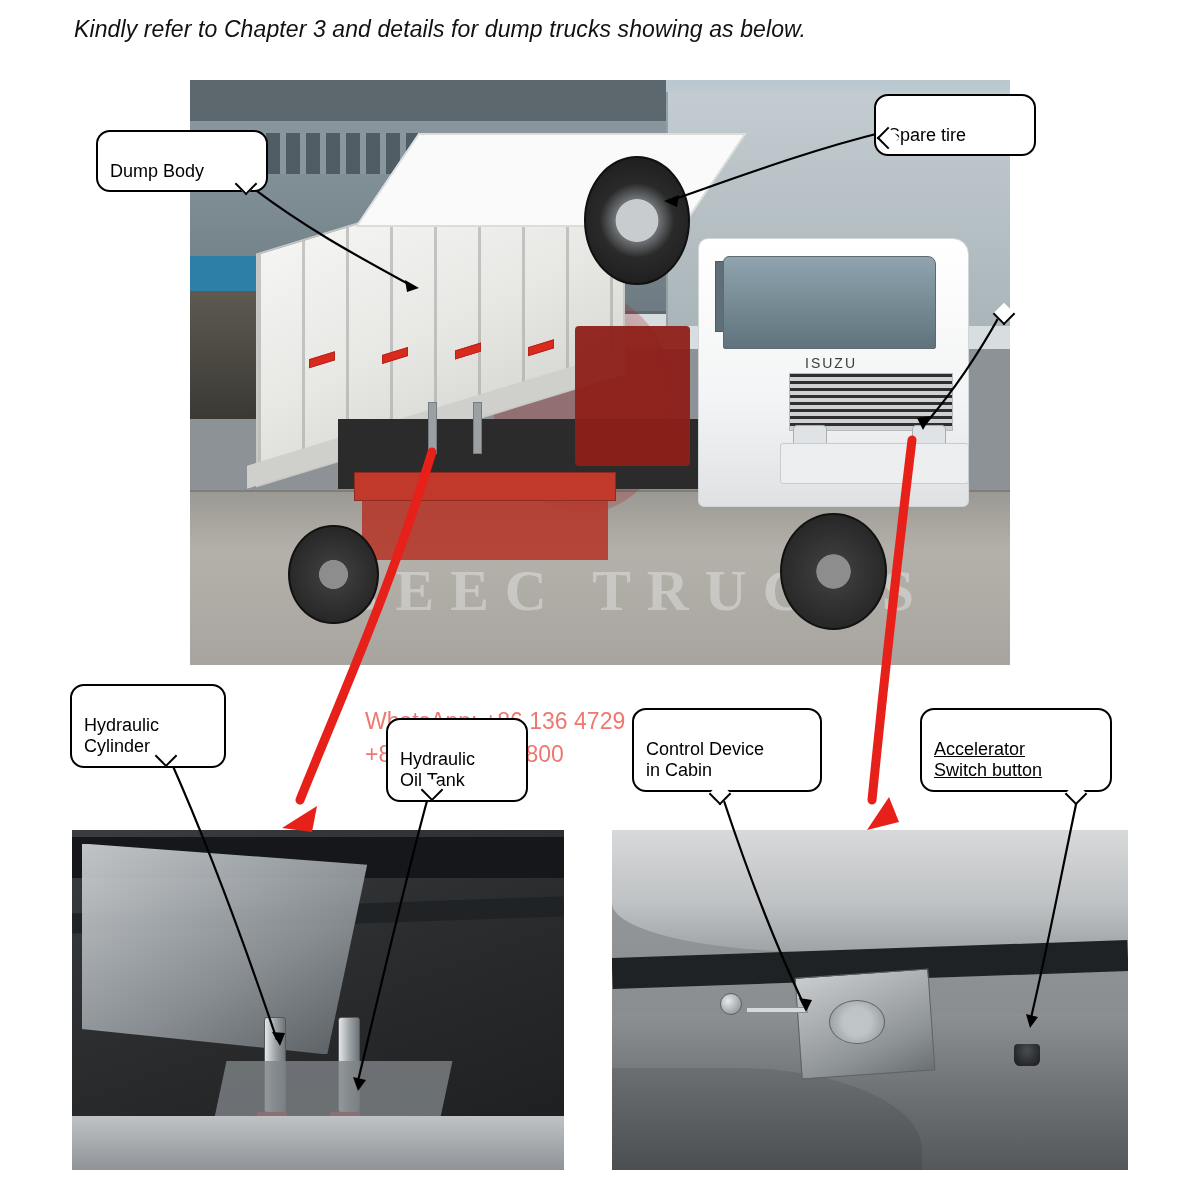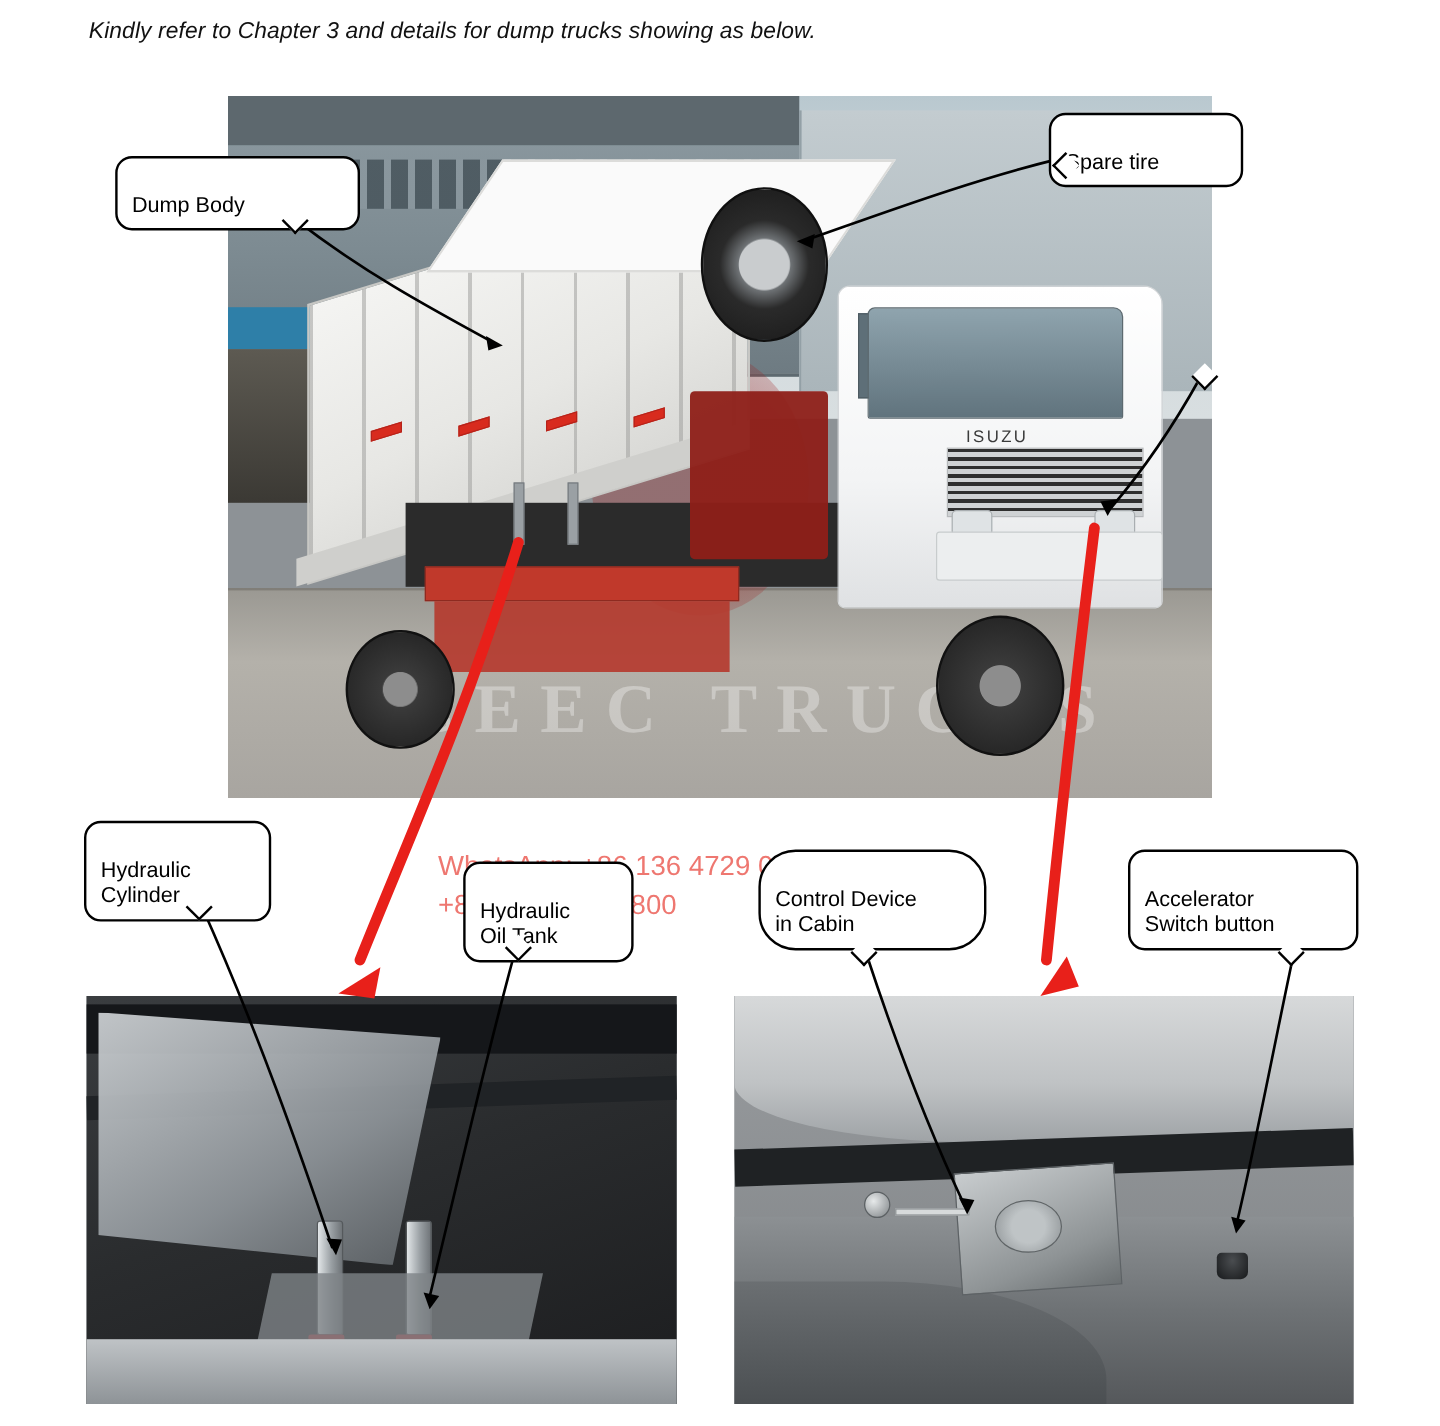--- a/index.html
+++ b/index.html
@@ -14,21 +14,21 @@
     width: 1200px; height: 1188px;
     overflow: hidden;
     background: #fff;
   }
 
   
   .intro {
     position: absolute;
     left: 74px; top: 16px;
     font-style: italic;
-    font-size: 19px;
+    font-size: 23px;
     color: #111;
     letter-spacing: .1px;
     white-space: nowrap;
   }
 
   
   .photo {
     position: absolute;
     overflow: hidden;
     background: #8d9296;
@@ -431,21 +431,21 @@
     <path d="M1078,795 C1060,880 1045,960 1030,1022" stroke="#000" stroke-width="2.2" fill="none"></path>
     <path d="M1026,1014 l4,14 8,-11 z" fill="#000"></path>
 
     <path d="M432,452 C390,590 340,700 300,800" stroke="#e8201a" stroke-width="9" fill="none" stroke-linecap="round"></path>
     <path d="M282,828 l35,-22 -5,26 z" fill="#e8201a"></path>
 
     <path d="M912,440 C895,580 882,700 872,800" stroke="#e8201a" stroke-width="9" fill="none" stroke-linecap="round"></path>
     <path d="M867,830 l22,-33 10,25 z" fill="#e8201a"></path>
   </svg>
 
-  <div class="callout" style="left:96px; top:130px; width:204px;">
+  <div class="callout" style="left:96px; top:130px; width:172px;">
     <span>Dump Body</span>
   </div>
   <div class="tail" style="left:238px; top:176px; transform:rotate(45deg);"></div>
 
   <div class="callout" style="left:874px; top:94px; width:162px;">
     <span>Spare tire</span>
   </div>
   <div class="tail" style="left:880px; top:130px; transform:rotate(135deg);"></div>
 
   <div class="tail" style="left:996px; top:306px; transform:rotate(45deg);"></div>
@@ -455,25 +455,25 @@
 Cylinder</span>
   </div>
   <div class="tail" style="left:158px; top:748px; transform:rotate(45deg);"></div>
 
   <div class="callout" style="left:386px; top:718px; width:142px;">
     <span>Hydraulic
 Oil Tank</span>
   </div>
   <div class="tail" style="left:424px; top:782px; transform:rotate(45deg);"></div>
 
-  <div class="callout" style="left:632px; top:708px; width:190px;border-radius:31px;">
+  <div class="callout" style="left:632px; top:708px; width:190px;">
     <span>Control Device
 in Cabin</span>
   </div>
   <div class="tail" style="left:712px; top:786px; transform:rotate(45deg);"></div>
 
-  <div class="callout" style="left:940px; top:708px; width:192px;">
+  <div class="callout" style="left:920px; top:708px; width:192px;text-decoration:underline;">
     <span>Accelerator
 Switch button</span>
   </div>
   <div class="tail" style="left:1068px; top:786px; transform:rotate(45deg);"></div>
 
 </div>
 
 </body></html>

